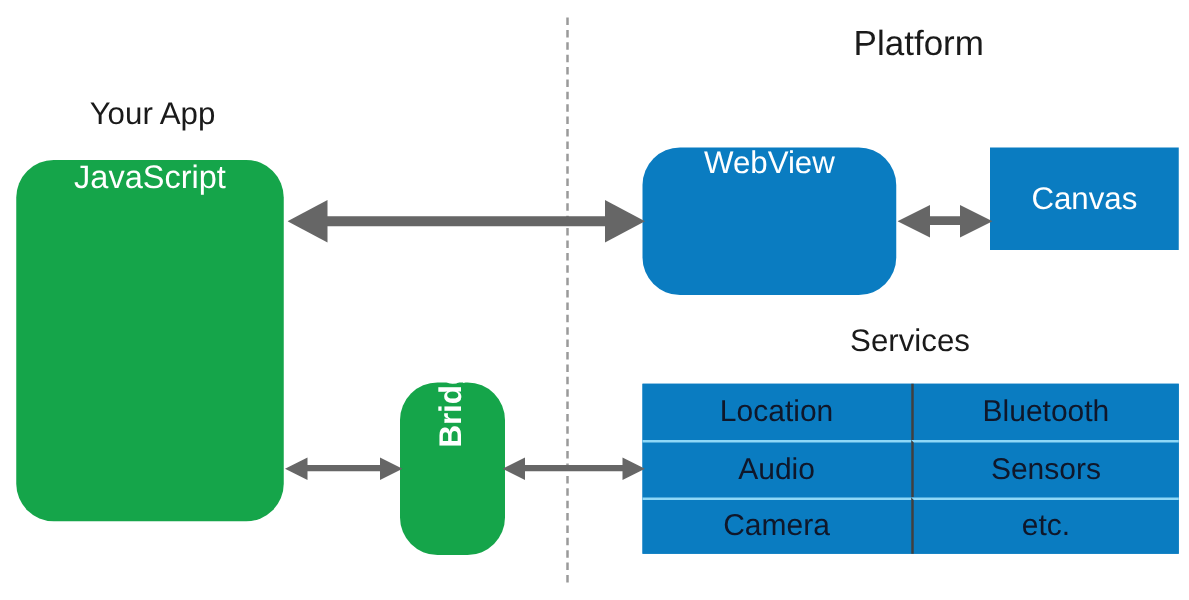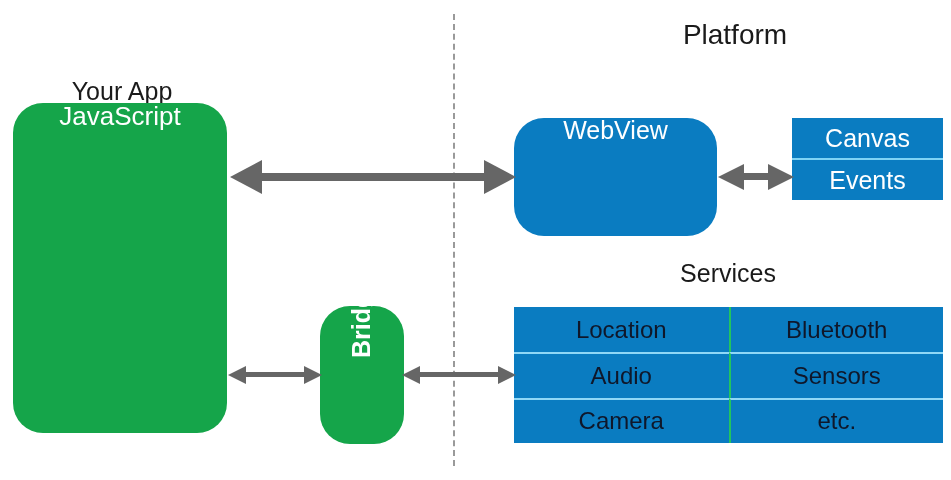--- a/index.html
+++ b/index.html
@@ -40,22 +40,22 @@
     color: #ffffff;
     font-size: 25px;
     line-height: 1;
     border-radius: 30px;
   }
   .green { background: #15a54a; }
   .blue  { background: #0a7cc1; }
 
   
   #js-box {
-    left: 13px; top: 103px;
-    width: 214px; height: 330px;
+    left: 13px; top: 128px;
+    width: 214px; height: 289px;
   }
   #js-label { font-size: 26px; }
 
   
   #bridge-box {
     left: 320px; top: 306px;
     width: 84px; height: 138px;
   }
   #bridge-label {
     transform: rotate(-90deg);
@@ -107,21 +107,21 @@
   #services-table .svc-cell {
     display: flex;
     align-items: center;
     justify-content: center;
     color: #0f172a;
     font-size: 24px;
     line-height: 1;
     background: #0a7cc1;
     box-sizing: border-box;
   }
-  #services-table .svc-cell.col-r { border-left: 2px solid #22c55e; align-items: center; }
+  #services-table .svc-cell.col-r { border-left: 2px solid #404040; align-items: center; }
   #services-table .svc-cell.row-m,
   #services-table .svc-cell.row-b { border-top: 2px solid #8fd8f7; }
 
   
   #platform-divider {
     position: absolute;
     left: 453px; top: 14px;
     width: 0; height: 452px;
     border-left: 2px dashed #9a9a9a;
   }
@@ -163,23 +163,20 @@
   </div>
 
   <div class="box blue" id="webview-box">
     <span>WebView</span>
   </div>
 
   <div id="canvas-events">
     <div class="ce-cell">
       <span>Canvas</span>
     </div>
-    <div class="ce-cell">
-      <span>Events</span>
-    </div>
   </div>
 
   <div id="services-table">
     <div class="svc-cell row-t col-l">
       <span>Location</span>
     </div>
     <div class="svc-cell row-t col-r">
       <span>Bluetooth</span>
     </div>
 

